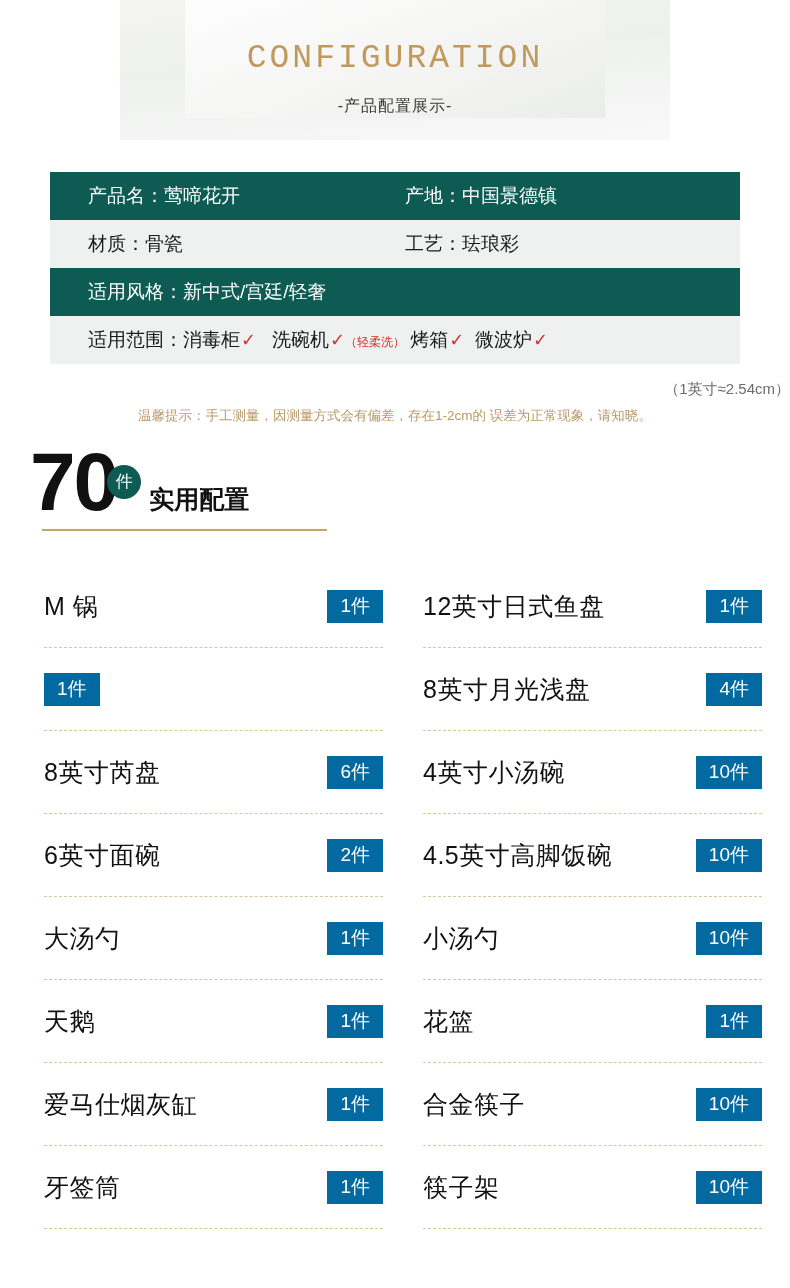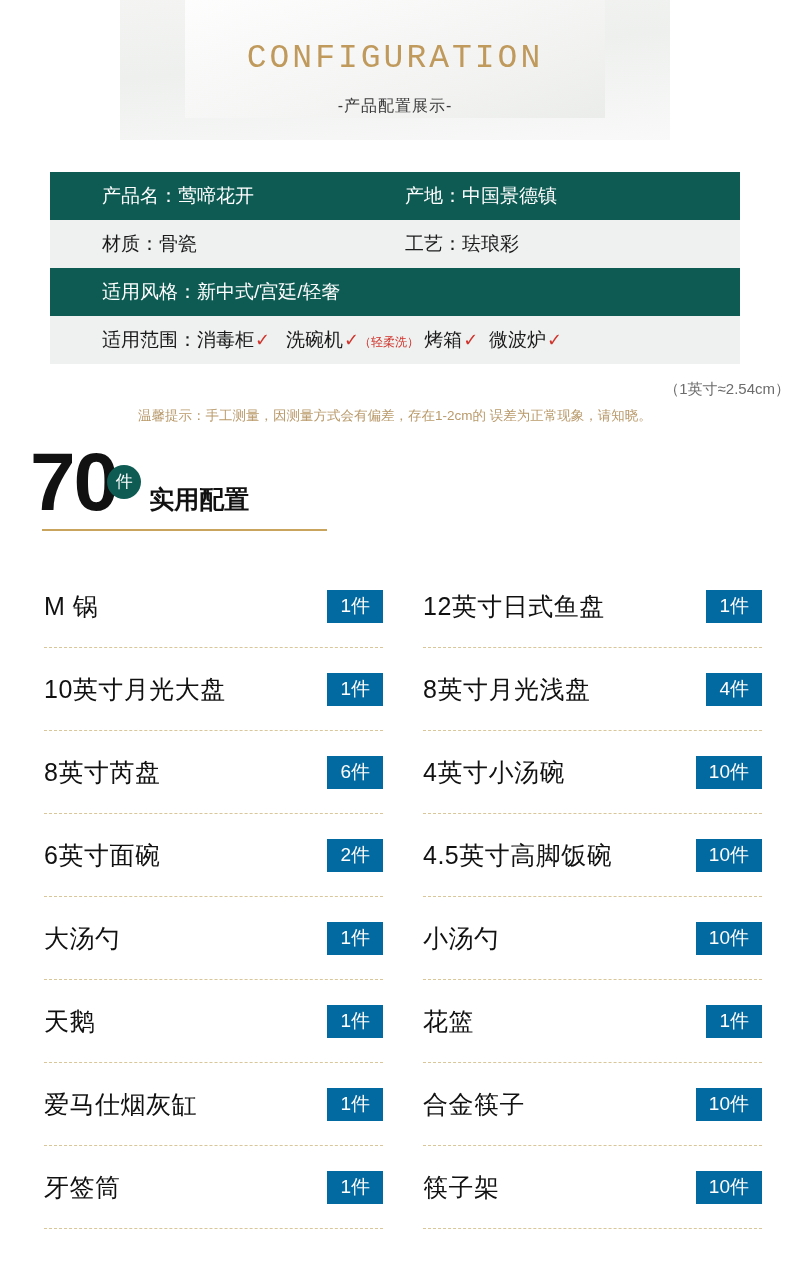--- a/index.html
+++ b/index.html
@@ -67,21 +67,21 @@
     margin: 12px 50px 0 50px;
     width: 690px;
     border-collapse: collapse;
     table-layout: fixed;
   }
   .spec-table tr {
     height: 48px;
   }
   .spec-table td {
     font-size: 19px;
-    padding-left: 52px;
+    padding-left: 38px;
     vertical-align: middle;
     white-space: nowrap;
   }
   .row-dark td {
     background: #0d5b53;
     color: #ffffff;
   }
   .row-light td {
     background: #eef1ef;
     color: #1a1a1a;
@@ -242,21 +242,20 @@
 <div class="items">
   <div class="item">
     <span class="item-name">M  锅</span>
     <span class="item-qty">1件</span>
   </div>
   <div class="item">
     <span class="item-name">12英寸日式鱼盘</span>
     <span class="item-qty">1件</span>
   </div>
   <div class="item">
-    <span class="item-name">10英寸月光大盘</span>
     <span class="item-qty">1件</span>
   </div>
   <div class="item">
     <span class="item-name">8英寸月光浅盘</span>
     <span class="item-qty">4件</span>
   </div>
   <div class="item">
     <span class="item-name">8英寸芮盘</span>
     <span class="item-qty">6件</span>
   </div>

